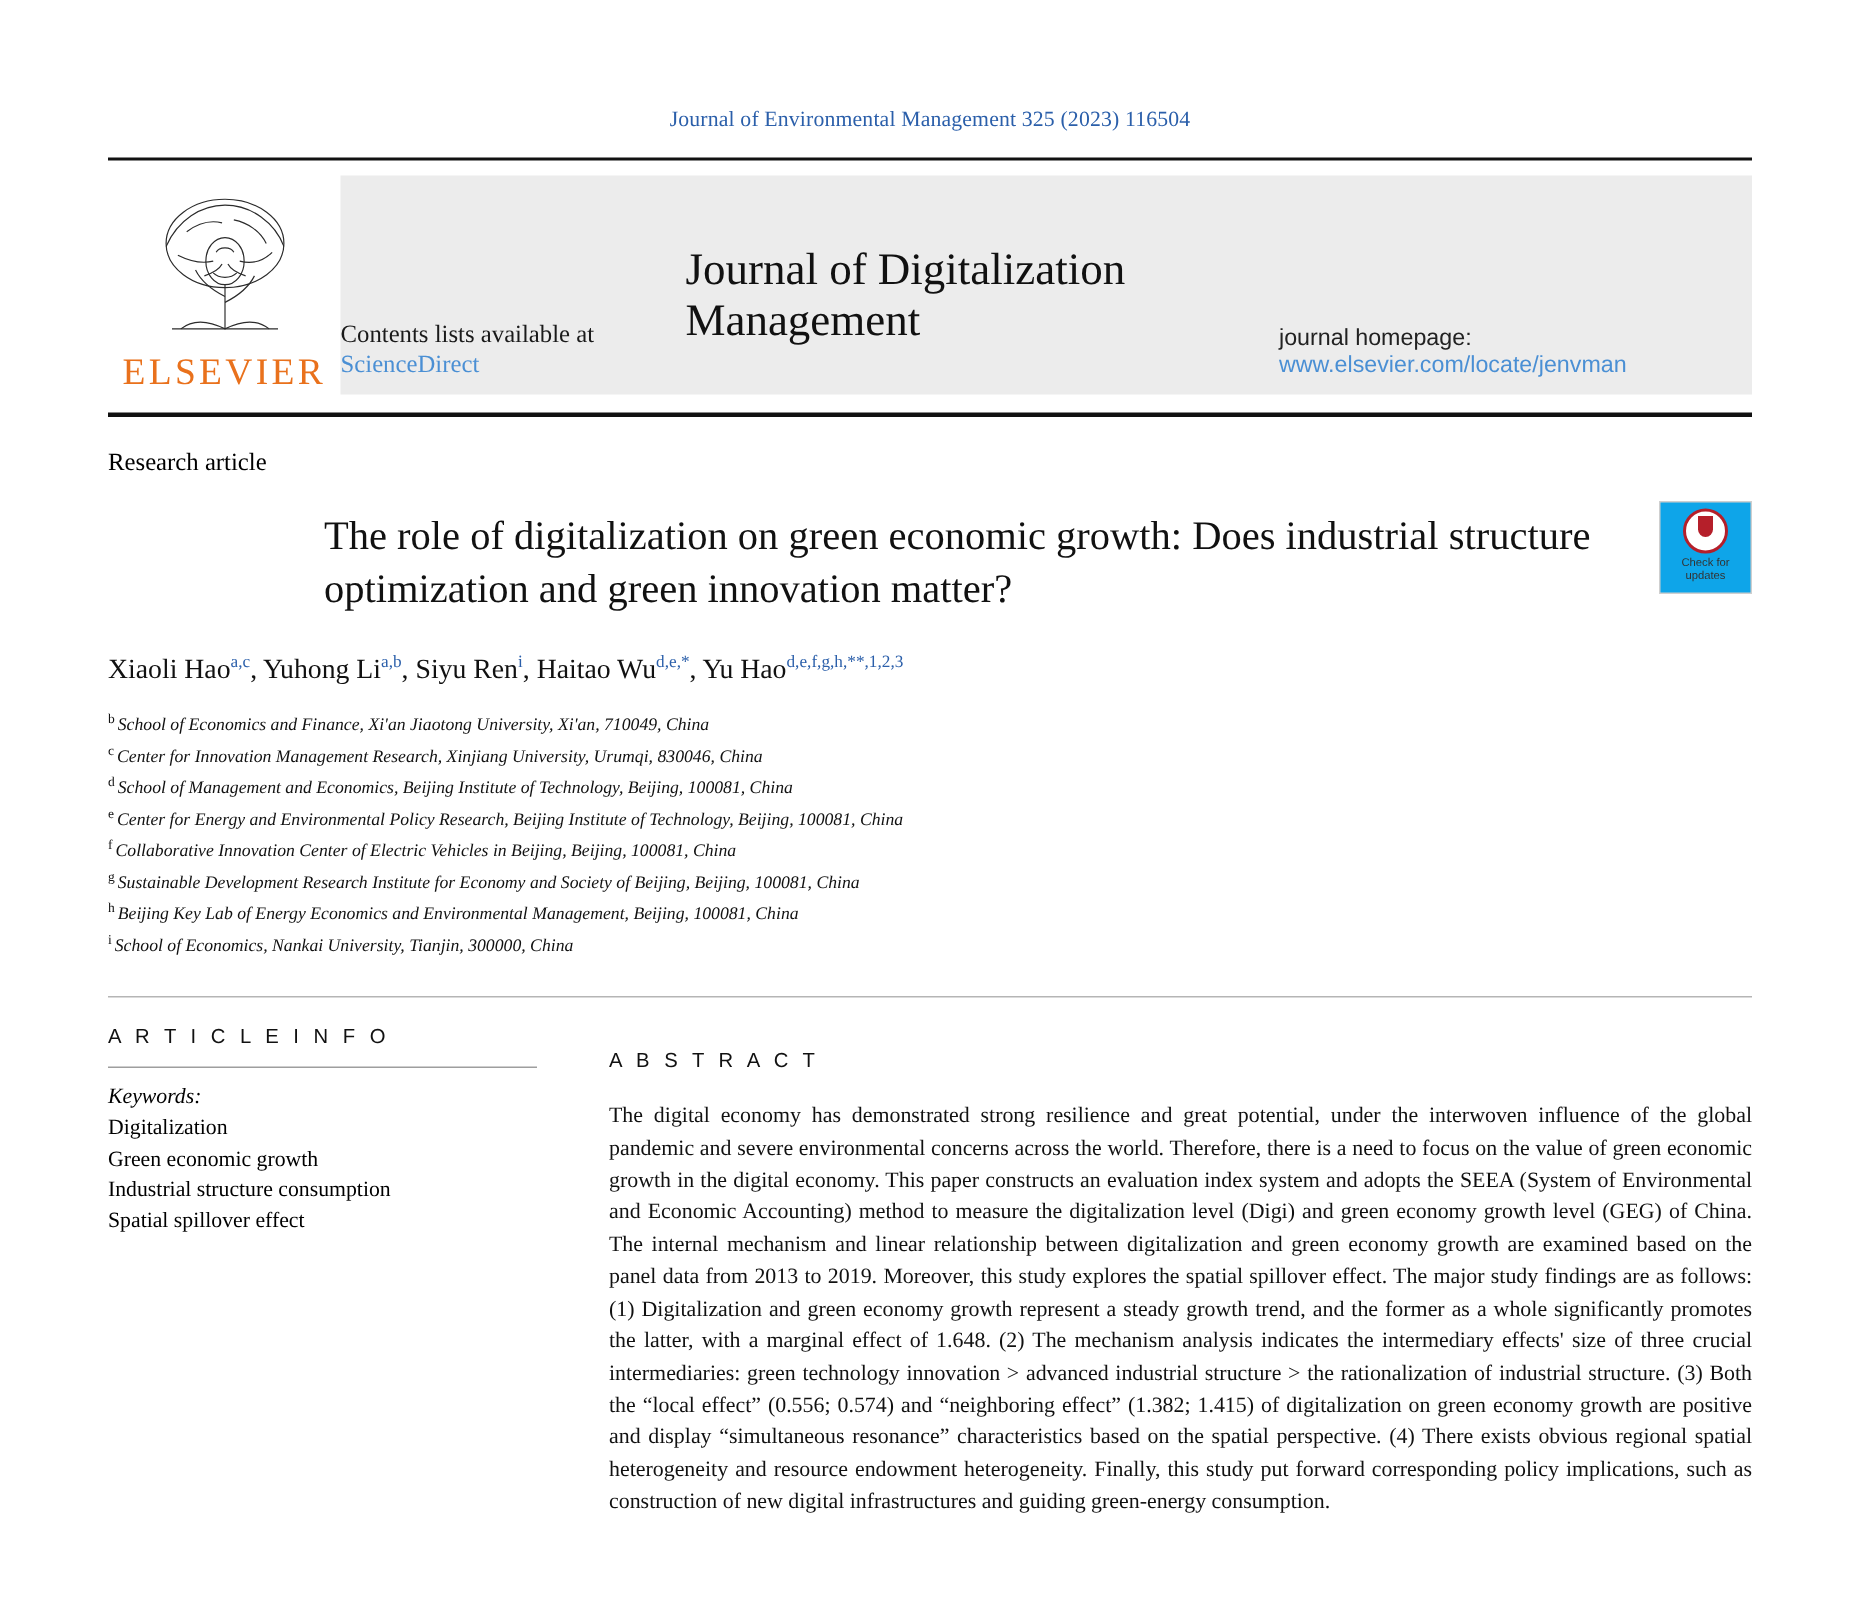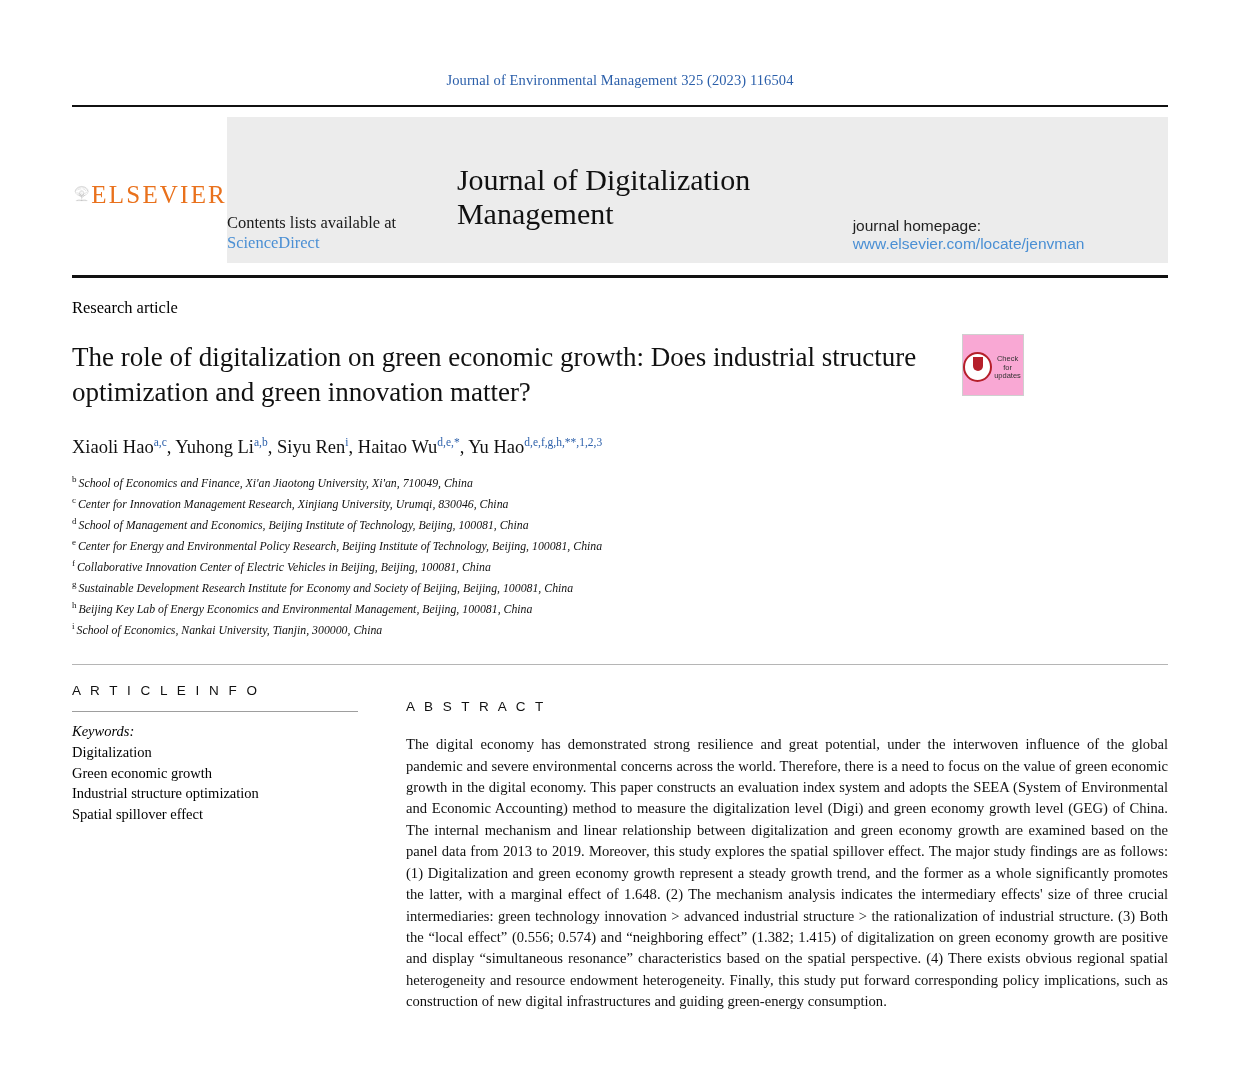--- a/index.html
+++ b/index.html
@@ -39,21 +39,21 @@
     padding: 0;
     display: flex;
     align-items: stretch;
     height: 168px;
     box-sizing: content-box;
   }
   .elsevier-block {
     width: 155px;
     flex: 0 0 155px;
     display: flex;
-    flex-direction: row;
+    flex-direction: column;
     align-items: center;
     justify-content: center;
     padding-top: 6px;
   }
   .elsevier-tree {
     width: 118px;
     height: 108px;
   }
   .elsevier-word {
     font-family: "Liberation Serif", serif;
@@ -161,43 +161,43 @@
     margin: 0 72px;
   }
   .article-type {
     font-family: "Liberation Serif", serif;
     font-size: 16.5px;
     margin-top: 20px;
   }
   .title-row {
     display: flex;
     align-items: flex-start;
-    justify-content: flex-start;
+    justify-content: flex-end;
   }
   .paper-title {
     font-size: 27px;
     line-height: 1.29;
     font-weight: 400;
     margin: 22px 0 0 0;
     max-width: 890px;
     color: #111;
   }
   .check-updates {
     margin-top: 16px;
     width: 62px;
     flex: 0 0 62px;
     text-align: center;
   }
   .cu-box {
     width: 62px;
     height: 62px;
-    background: #f9a8d4;
+    background: #0ea5e9;
     border: 1px solid #cfcfcf;
     display: flex;
-    flex-direction: row;
+    flex-direction: column;
     align-items: center;
     justify-content: flex-start;
     padding-top: 4px;
     box-sizing: border-box;
   }
   .cu-circle {
     width: 26px;
     height: 26px;
     border-radius: 50%;
     background: #ffffff;
@@ -378,21 +378,21 @@
 
     <div class="lower">
 
       <div class="col-left">
         <div class="sec-head">A R T I C L E   I N F O</div>
         <hr class="kw-rule">
         <div class="kw-title">Keywords:</div>
         <div class="kw-list">
           <div>Digitalization</div>
           <div>Green economic growth</div>
-          <div>Industrial structure optimization</div>
+          <div>Industrial structure consumption</div>
           <div>Spatial spillover effect</div>
         </div>
       </div>
 
       <div class="col-right">
         <div class="sec-head">A B S T R A C T</div>
         <p class="abstract">The digital economy has demonstrated strong resilience and great potential, under the interwoven influence of the global pandemic and severe environmental concerns across the world. Therefore, there is a need to focus on the value of green economic growth in the digital economy. This paper constructs an evaluation index system and adopts the SEEA (System of Environmental and Economic Accounting) method to measure the digitalization level (Digi) and green economy growth level (GEG) of China. The internal mechanism and linear relationship between digitalization and green economy growth are examined based on the panel data from 2013 to 2019. Moreover, this study explores the spatial spillover effect. The major study findings are as follows: (1) Digitalization and green economy growth represent a steady growth trend, and the former as a whole significantly promotes the latter, with a marginal effect of 1.648. (2) The mechanism analysis indicates the intermediary effects' size of three crucial intermediaries: green technology innovation &gt; advanced industrial structure &gt; the rationalization of industrial structure. (3) Both the “local effect” (0.556; 0.574) and “neighboring effect” (1.382; 1.415) of digitalization on green economy growth are positive and display “simultaneous resonance” characteristics based on the spatial perspective. (4) There exists obvious regional spatial heterogeneity and resource endowment heterogeneity. Finally, this study put forward corresponding policy implications, such as construction of new digital infrastructures and guiding green-energy consumption.</p>
       </div>
 
     </div>

